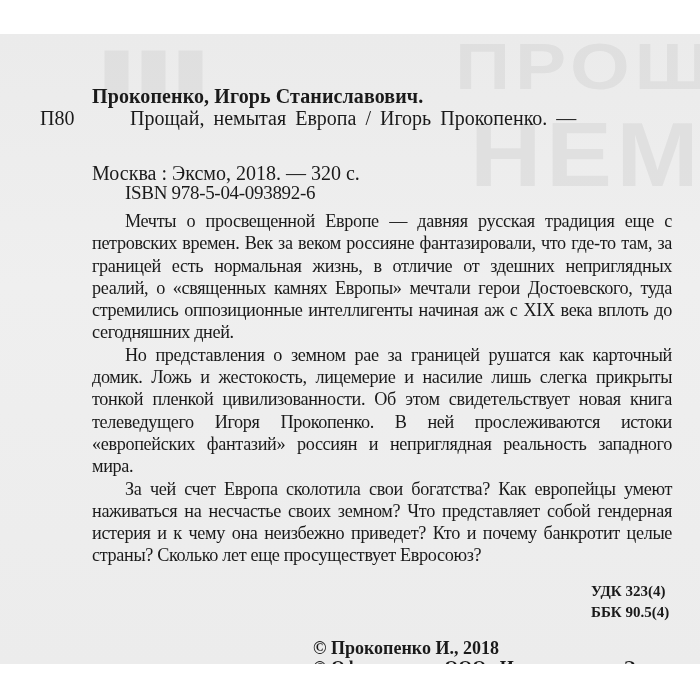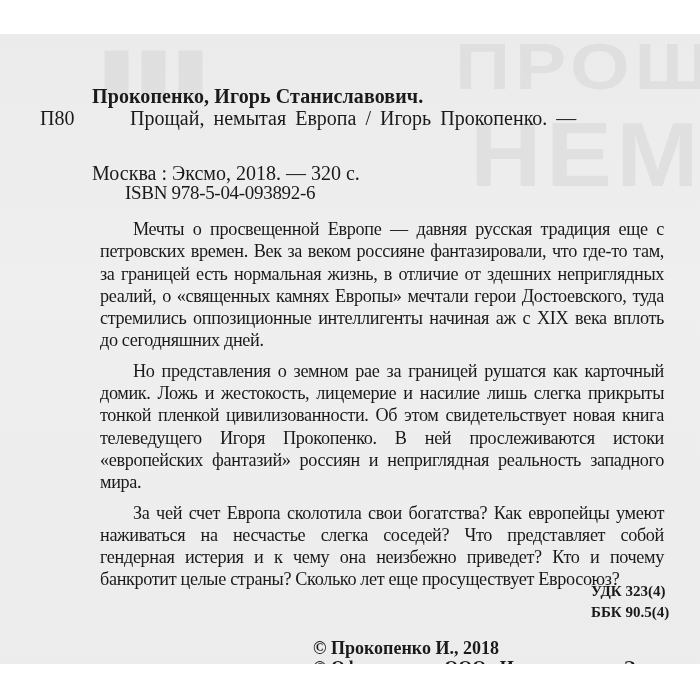--- a/index.html
+++ b/index.html
@@ -28,21 +28,21 @@
   .code { left: 40px; top: 73px; font-size: 20px; }
   .title-line { left: 130px; top: 73px; font-size: 20px; word-spacing: 4px; }
   .pub-line { left: 92px; top: 96px; font-size: 20px; margin-top: 32px; }
   .isbn { left: 125px; top: 142px; font-size: 19px; letter-spacing: -0.3px; margin-top: 6px; }
 
   .annotation {
     position: absolute; left: 92px; top: 176px; width: 580px;
     font-size: 18.2px; line-height: 22.3px; text-align: justify;
     letter-spacing: -0.35px;
   }
-  .annotation p { margin: 8px; text-indent: 33px; }
+  .annotation p { margin: 0; text-indent: 33px; }
 
   .classif { position: absolute; right: 28px; font-size: 15px; font-weight: bold; text-align: left; }
   .udk { top: 549px; left: 591px; }
   .bbk { top: 570px; left: 591px; }
   .copy1 { left: 313px; top: 604px; font-size: 18px; font-weight: bold; }
   .copy2 { left: 313px; top: 624px; font-size: 18px; font-weight: bold; }
 </style>
 </head>
 <body>
 
@@ -53,21 +53,21 @@
 
   <div class="abs author">Прокопенко, Игорь Станиславович.</div>
   <div class="abs code">П80</div>
   <div class="abs title-line">Прощай, немытая Европа / Игорь Прокопенко. —</div>
   <div class="abs pub-line">Москва : Эксмо, 2018. — 320 с.</div>
   <div class="abs isbn">ISBN 978-5-04-093892-6</div>
 
   <div class="annotation">
     <p>Мечты о просвещенной Европе — давняя русская традиция еще с петровских времен. Век за веком россияне фантазировали, что где-то там, за границей есть нормальная жизнь, в отличие от здешних неприглядных реалий, о «священных камнях Европы» мечтали герои Достоевского, туда стремились оппозиционные интеллигенты начиная аж с XIX века вплоть до сегодняшних дней.</p>
     <p>Но представления о земном рае за границей рушатся как карточный домик. Ложь и жестокость, лицемерие и насилие лишь слегка прикрыты тонкой пленкой цивилизованности. Об этом свидетельствует новая книга телеведущего Игоря Прокопенко. В ней прослеживаются истоки «европейских фантазий» россиян и неприглядная реальность западного мира.</p>
-    <p>За чей счет Европа сколотила свои богатства? Как европейцы умеют наживаться на несчастье слегка соседей? Что представляет собой гендерная истерия и к чему она неизбежно приведет? Кто и почему банкротит целые страны? Сколько лет еще просуществует Евросоюз?</p>
+    <p>За чей счет Европа сколотила свои богатства? Как европейцы умеют наживаться на несчастье своих земном? Что представляет собой гендерная истерия и к чему она неизбежно приведет? Кто и почему банкротит целые страны? Сколько лет еще просуществует Евросоюз?</p>
   </div>
 
   <div class="abs classif udk">УДК 323(4)</div>
   <div class="abs classif bbk">ББК 90.5(4)</div>
 
   <div class="abs copy1">© Прокопенко И., 2018</div>
   <div class="abs copy2">© Оформление. ООО «Издательство «Эксмо»</div>
 </div>
 
 </body></html>

